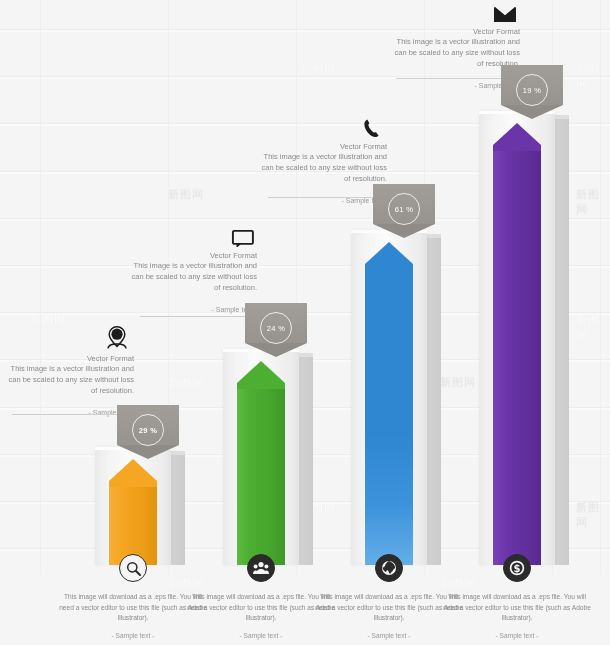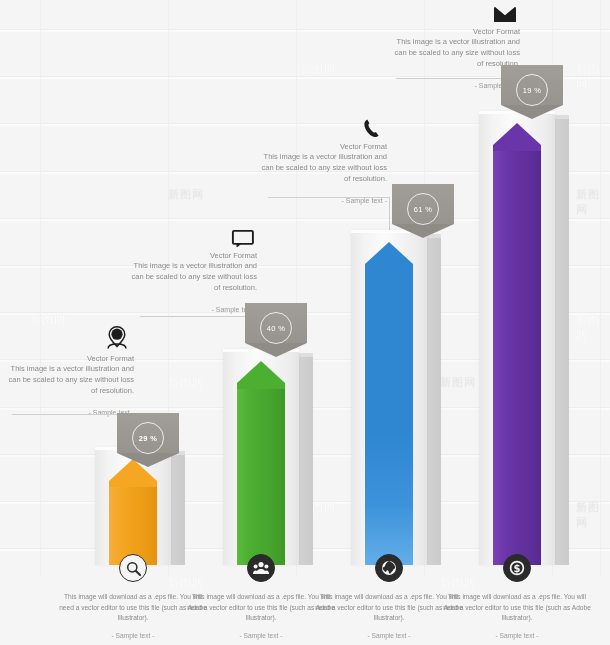--- a/index.html
+++ b/index.html
@@ -214,21 +214,21 @@
     <div class="slab-top"></div>
   </div>
   <div class="arrow" style="left:14px;">
     <div class="head" style="bottom:76px;">
       <svg width="48" height="30" viewBox="0 0 48 30">
         <polygon points="24,0 48,22 48,30 0,30 0,22" fill="#f5a623"></polygon>
       </svg>
     </div>
     <div class="body" style="height:78px;background:linear-gradient(to right,#f7ae3a 0%,#f5a623 25%,#eb9b14 75%,#e29410 100%);"></div>
   </div>
-  <div class="badge" style="left:22px;bottom:98px;font-weight:bold;">
+  <div class="badge" style="left:22px;bottom:106px;font-weight:bold;">
     <div class="rect"></div>
     <div class="tail"></div>
     <div class="ring">
       <span class="pct">29 %</span>
     </div>
   </div>
 </div>
 
 <div class="column" style="left:223px;">
   <div class="slab-side-top" style="left:76px;bottom:208px;"></div>
@@ -241,40 +241,40 @@
       <svg width="48" height="30" viewBox="0 0 48 30">
         <polygon points="24,0 48,22 48,30 0,30 0,22" fill="#4caf32"></polygon>
       </svg>
     </div>
     <div class="body" style="height:176px;background:linear-gradient(to right,#5cbb3f 0%,#4caf32 25%,#45a32c 75%,#3f9728 100%);"></div>
   </div>
   <div class="badge" style="left:22px;bottom:208px;">
     <div class="rect"></div>
     <div class="tail"></div>
     <div class="ring">
-      <span class="pct">40 %</span>
+      <span class="pct">24 %</span>
     </div>
   </div>
 </div>
 
 <div class="column" style="left:351px;">
   <div class="slab-side-top" style="left:76px;bottom:327px;"></div>
   <div class="slab-side" style="left:76px;bottom:0;height:327px;"></div>
   <div class="slab" style="height:335px;">
     <div class="slab-top"></div>
   </div>
   <div class="arrow" style="left:14px;">
     <div class="head" style="bottom:293px;">
       <svg width="48" height="30" viewBox="0 0 48 30">
         <polygon points="24,0 48,22 48,30 0,30 0,22" fill="#2f86d1"></polygon>
       </svg>
     </div>
     <div class="body" style="height:295px;background:linear-gradient(to bottom,#2f86d1 0%,#2f86d1 55%,#3d93db 80%,#63aee8 100%);"></div>
   </div>
-  <div class="badge" style="left:22px;bottom:327px;margin-left:19px;">
+  <div class="badge" style="left:22px;bottom:327px;">
     <div class="rect"></div>
     <div class="tail"></div>
     <div class="ring">
       <span class="pct">61 %</span>
     </div>
   </div>
 </div>
 
 <div class="column" style="left:479px;">
   <div class="slab-side-top" style="left:76px;bottom:446px;"></div>

